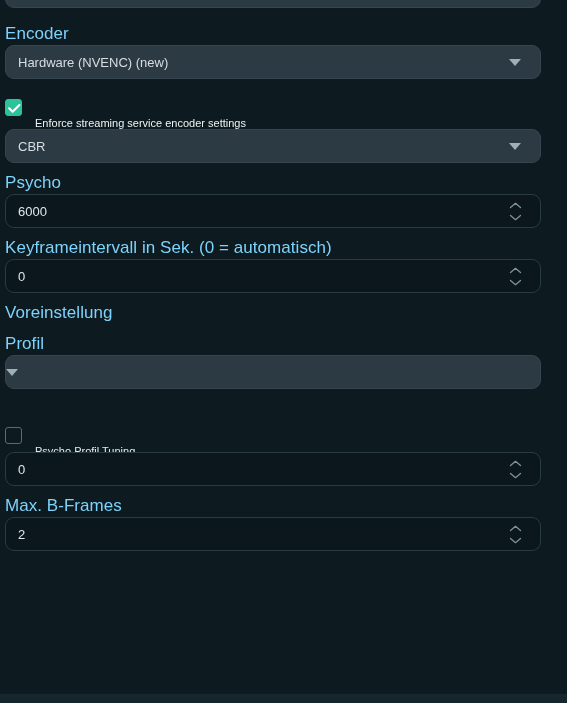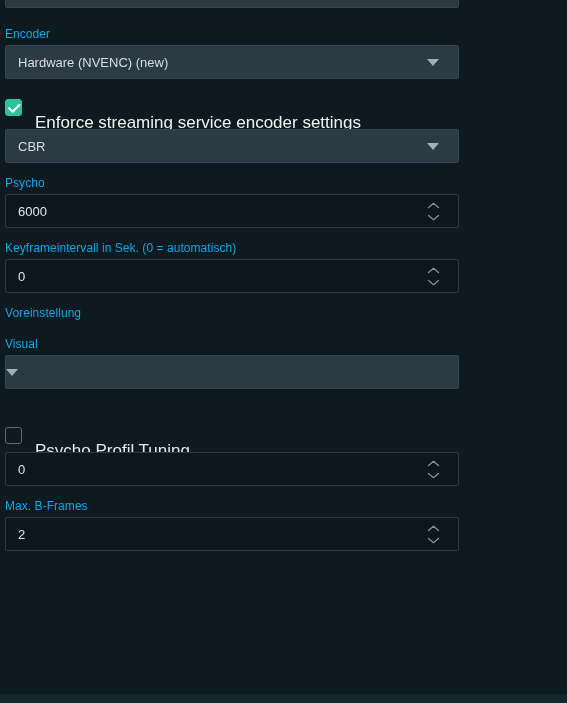--- a/index.html
+++ b/index.html
@@ -28,36 +28,36 @@
 
   .rows {
     position: absolute;
     left: 0;
     top: -26px;
     width: 567px;
   }
 
   
   .field-label {
-    font-size: 12px;
+    font-size: 17px;
     line-height: 16px;
-    color: #0ea5e9;
+    color: #7dd3fc;
     padding: 0 0 3px 5px;
     letter-spacing: 0.05px;
     white-space: nowrap;
   }
 
   
   .ctl {
     position: relative;
     box-sizing: border-box;
     height: 34px;
-    width: 454px;
+    width: 536px;
     margin-left: 5px;
-    border-radius: 2px;
+    border-radius: 9px;
     display: flex;
     align-items: center;
   }
 
   .ctl .val {
     font-size: 13px;
     color: #d7dee2;
     padding-left: 12px;
     white-space: nowrap;
     overflow: hidden;
@@ -120,21 +120,21 @@
   .cbbox.on {
     background: #2bc39a;
     border: 1px solid #2bc39a;
   }
   .cbbox.on svg {
     position: absolute;
     left: 2px;
     top: 3px;
   }
   .cblabel {
-    font-size: 17px;
+    font-size: 11px;
     color: #e3eaed;
     margin-left: 13px;
     white-space: nowrap;
     margin-top: 32px;
   }
   .cblabel.bright { color: #eef4f6; }
 
   
   .gap-sm { height: 7px; }
   .gap-md { height: 12px; }
@@ -216,21 +216,21 @@
           </svg>
       </span>
     </div>
 
     <div class="gap-md"></div>
 
     <div class="field-label">Voreinstellung</div>
 
     <div class="gap-md"></div>
 
-    <div class="field-label">Visual</div>
+    <div class="field-label">Profil</div>
     <div class="ctl combo">
       <span class="arrow"></span>
     </div>
 
     <div class="gap-lg"></div>
 
 
     <div class="gap-lg"></div>
 
     <div class="cbrow">

